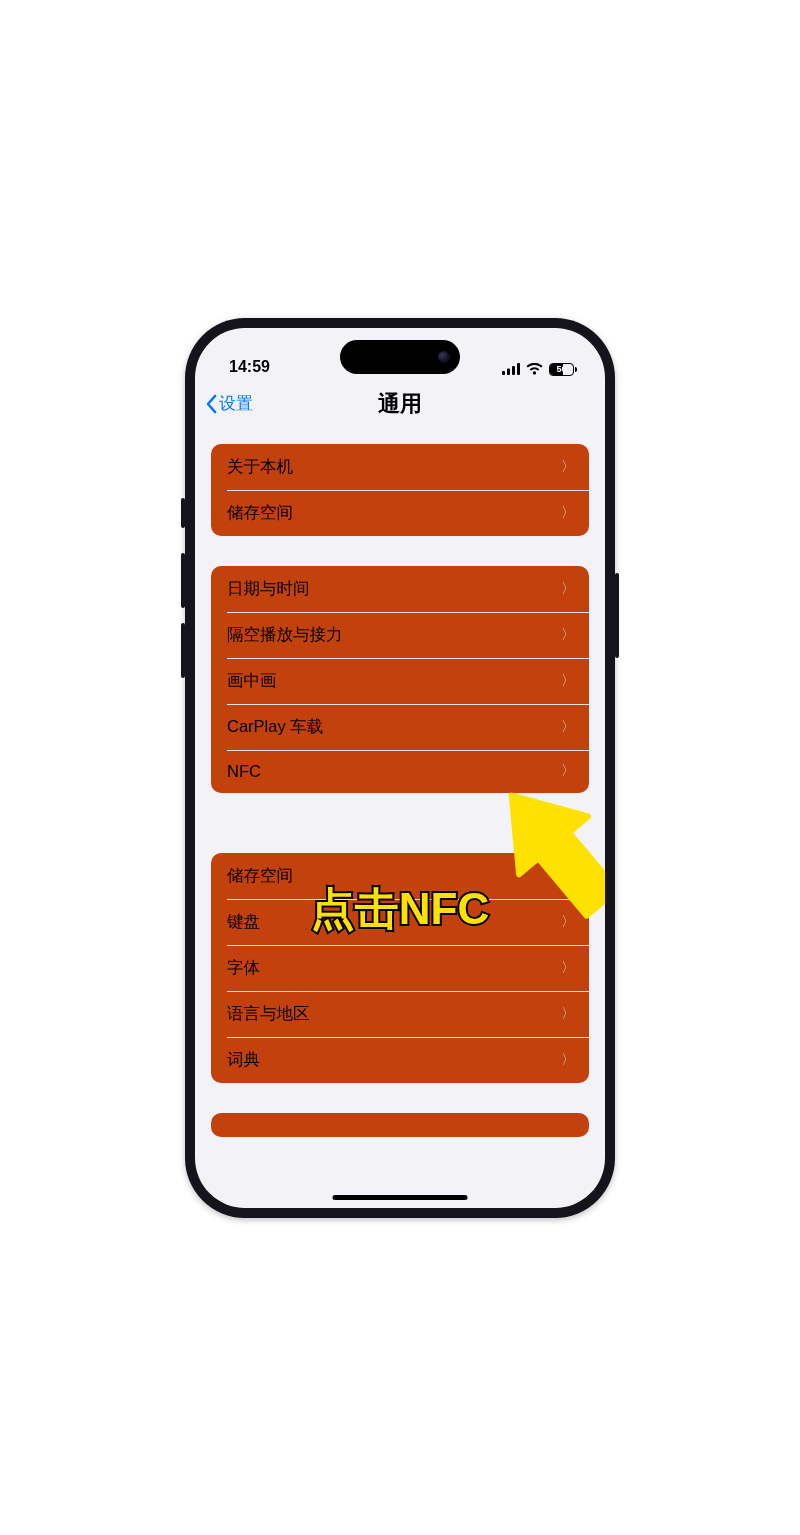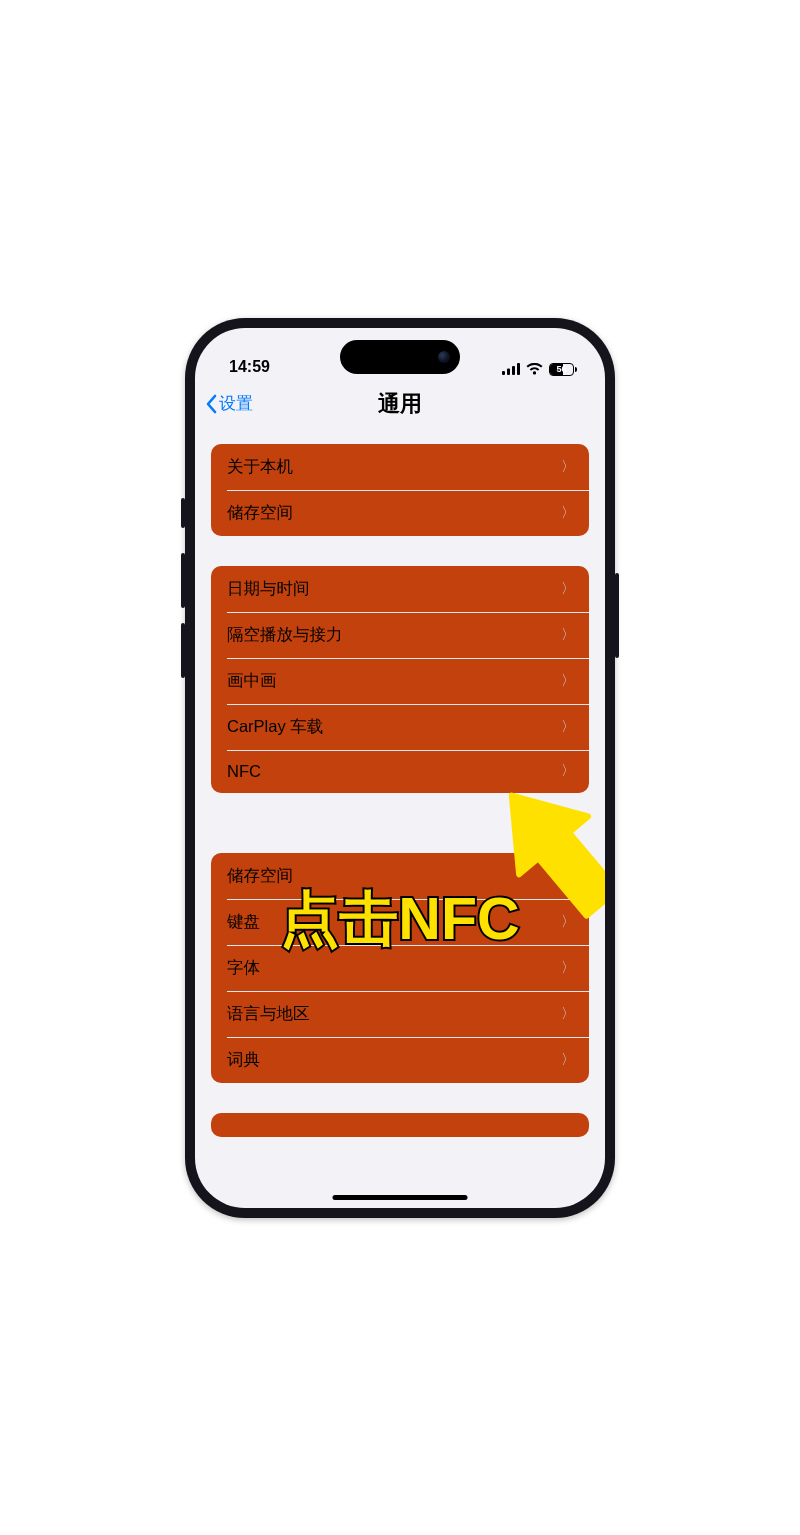--- a/index.html
+++ b/index.html
@@ -151,21 +151,21 @@
     left: 280px;
     z-index: 50;
     pointer-events: none;
   }
   .annotation-text {
     position: absolute;
     top: 552px;
     left: 50%;
     transform: translateX(-50%);
     z-index: 51;
-    font-size: 59px;
+    font-size: 44px;
     font-weight: 900;
     color: #ffe100;
     -webkit-text-stroke: 4px #000;
     paint-order: stroke fill;
     letter-spacing: 0px;
     white-space: nowrap;
     pointer-events: none;
     font-family: "Arial Black", "Heiti SC", sans-serif;
   }
 </style>

